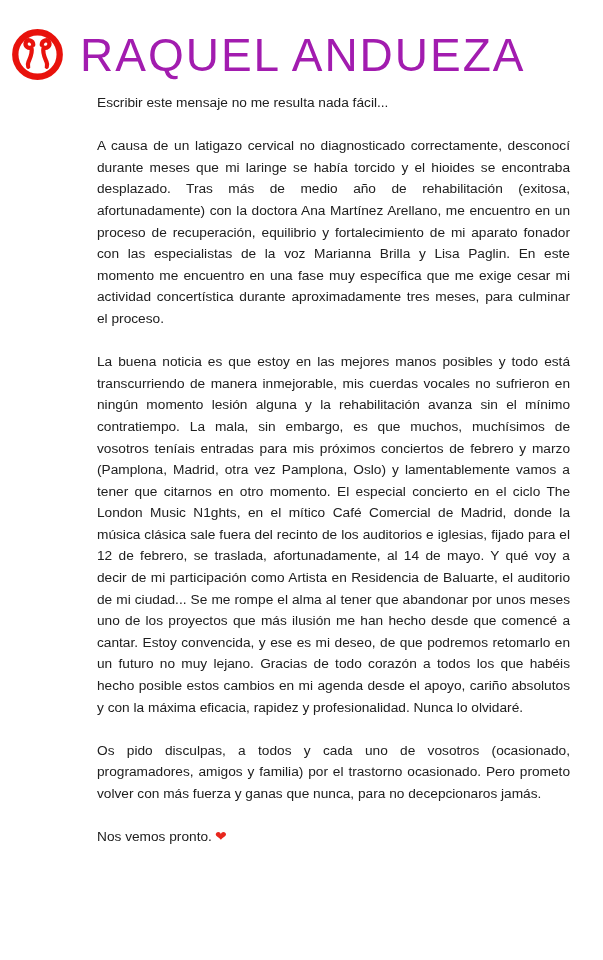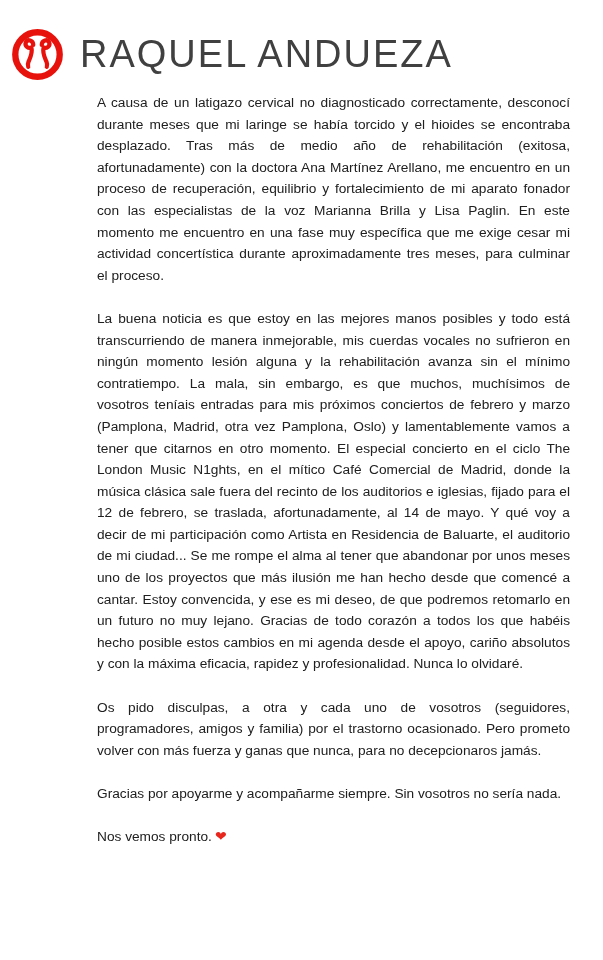--- a/index.html
+++ b/index.html
@@ -17,23 +17,23 @@
   .brand-header {
     display: flex;
     align-items: center;
     padding: 27px 0 0 10px;
     gap: 15px;
   }
   .brand-logo { width: 55px; height: 55px; flex: 0 0 auto; display: block; }
   .brand-title {
     font-family: "Liberation Sans", sans-serif;
     font-weight: 300;
-    font-size: 38px;
+    font-size: 46px;
     letter-spacing: 2px;
-    color: #404040;
+    color: #a21caf;
     white-space: nowrap;
     transform: scaleY(1.02);
   }
   
   .letter {
     margin: 10px 33px 0 97px;
     color: #202020;
     font-size: 13.7px;
     line-height: 21.6px;
     text-align: justify;
@@ -55,22 +55,22 @@
   <header class="brand-header">
     <svg class="brand-logo" viewBox="0 0 52 52" xmlns="http://www.w3.org/2000/svg" aria-hidden="true">
       <circle cx="26" cy="26" r="21" fill="none" stroke="#e8120c" stroke-width="6"></circle>
       <path d="M 22,17 C 22,12.5 16.5,11 15,14.5 C 13.5,18 17.5,20.6 20.2,19.3 C 21.6,24.5 19.4,28.5 17.6,32.5 C 16.9,34.2 16.5,36 17.2,37.6" fill="none" stroke="#e8120c" stroke-width="4" stroke-linecap="round"></path>
       <path d="M 30,17 C 30,12.5 35.5,11 37,14.5 C 38.5,18 34.5,20.6 31.8,19.3 C 30.4,24.5 32.6,28.5 34.4,32.5 C 35.1,34.2 35.5,36 34.8,37.6" fill="none" stroke="#e8120c" stroke-width="4" stroke-linecap="round"></path>
     </svg>
     <h1 class="brand-title">RAQUEL ANDUEZA</h1>
   </header>
 
   <main class="letter">
+    <p>Escribir este mensaje no me resulta nada fácil...</p>
     <p>A causa de un latigazo cervical no diagnosticado correctamente, desconocí durante meses que mi laringe se había torcido y el hioides se encontraba desplazado. Tras más de medio año de rehabilitación (exitosa, afortunadamente) con la doctora Ana Martínez Arellano, me encuentro en un proceso de recuperación, equilibrio y fortalecimiento de mi aparato fonador con las especialistas de la voz Marianna Brilla y Lisa Paglin. En este momento me encuentro en una fase muy específica que me exige cesar mi actividad concertística durante aproximadamente tres meses, para culminar el proceso.</p>
     <p>La buena noticia es que estoy en las mejores manos posibles y todo está transcurriendo de manera inmejorable, mis cuerdas vocales no sufrieron en ningún momento lesión alguna y la rehabilitación avanza sin el mínimo contratiempo. La mala, sin embargo, es que muchos, muchísimos de vosotros teníais entradas para mis próximos conciertos de febrero y marzo (Pamplona, Madrid, otra vez Pamplona, Oslo) y lamentablemente vamos a tener que citarnos en otro momento. El especial concierto en el ciclo The London Music N1ghts, en el mítico Café Comercial de Madrid, donde la música clásica sale fuera del recinto de los auditorios e iglesias, fijado para el 12 de febrero, se traslada, afortunadamente, al 14 de mayo. Y qué voy a decir de mi participación como Artista en Residencia de Baluarte, el auditorio de mi ciudad... Se me rompe el alma al tener que abandonar por unos meses uno de los proyectos que más ilusión me han hecho desde que comencé a cantar. Estoy convencida, y ese es mi deseo, de que podremos retomarlo en un futuro no muy lejano. Gracias de todo corazón a todos los que habéis hecho posible estos cambios en mi agenda desde el apoyo, cariño absolutos y con la máxima eficacia, rapidez y profesionalidad. Nunca lo olvidaré.</p>
-    <p>Os pido disculpas, a otra y cada uno de vosotros (seguidores, programadores, amigos y familia) por el trastorno ocasionado. Pero prometo volver con más fuerza y ganas que nunca, para no decepcionaros jamás.</p>
-    <p>Gracias por apoyarme y acompañarme siempre. Sin vosotros no sería nada.</p>
+    <p>Os pido disculpas, a todos y cada uno de vosotros (ocasionado, programadores, amigos y familia) por el trastorno ocasionado. Pero prometo volver con más fuerza y ganas que nunca, para no decepcionaros jamás.</p>
 
     <p class="signoff-line"><span>Nos vemos pronto.</span><span class="heart">❤</span></p>
 
   </main>
 
 </div>
 
 </body></html>

